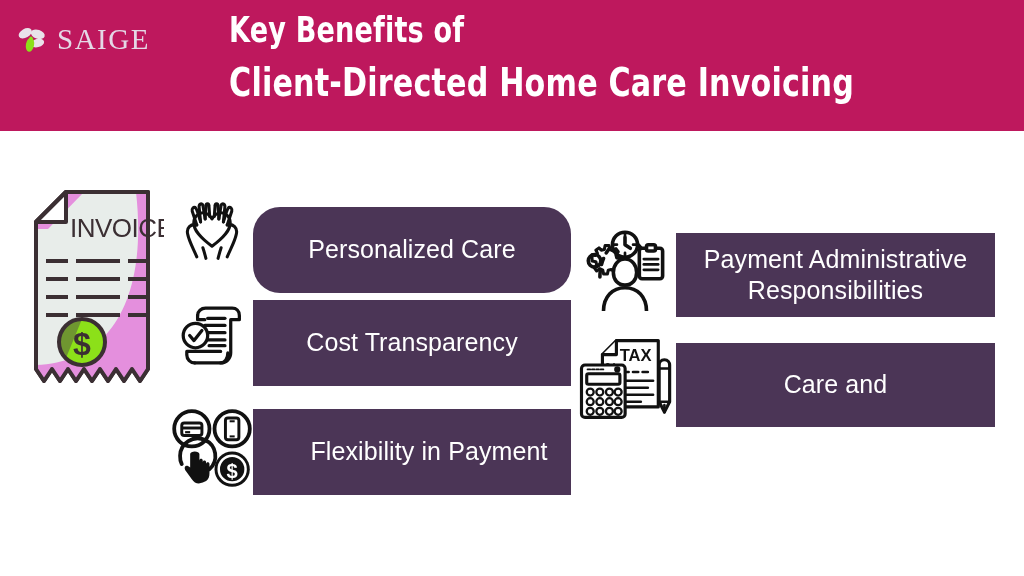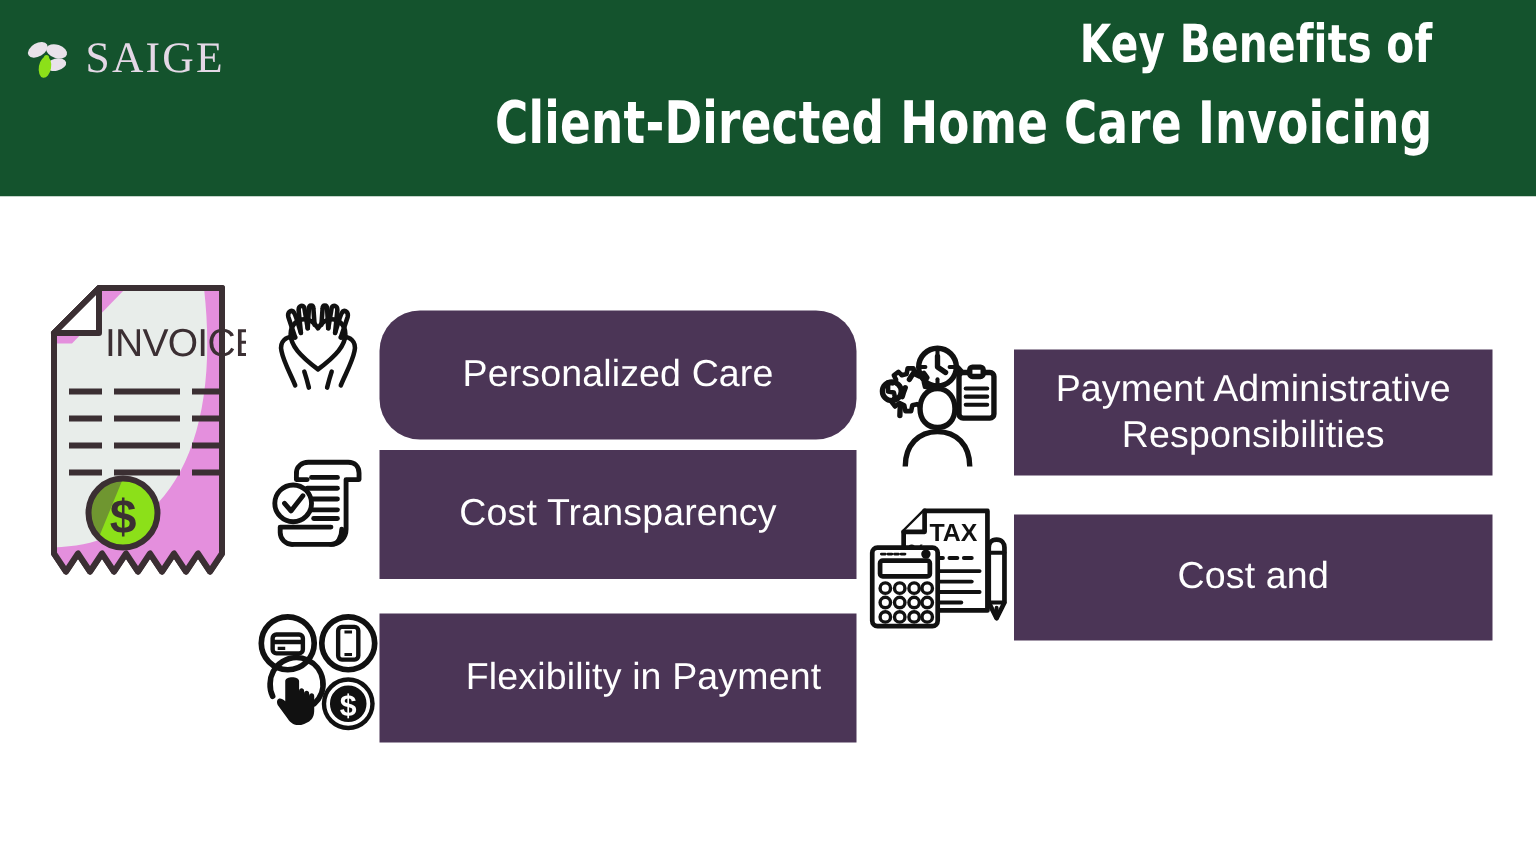--- a/index.html
+++ b/index.html
@@ -14,21 +14,21 @@
     font-family: "Liberation Sans", sans-serif;
     position: relative;
   }
 
   
   .header {
     position: absolute;
     left: 0; top: 0;
     width: 1024px;
     height: 131px;
-    background: #14532d;
+    background: #be185d;
   }
   .logo {
     position: absolute;
     left: 14px;
     top: 22px;
     display: flex;
     align-items: center;
     gap: 9px;
   }
   .logo-mark {
@@ -42,21 +42,21 @@
     font-size: 29px;
     letter-spacing: 1.5px;
     line-height: 1;
     white-space: nowrap;
   }
   .header-titles {
     position: absolute;
     left: 170px;
     right: 10px;
     top: 6px;
-    text-align: right;
+    text-align: left;
   }
   .title-line {
     color: #ffffff;
     font-family: "DejaVu Sans Condensed", "Liberation Sans Narrow", "Liberation Sans", sans-serif;
     font-weight: bold;
     font-stretch: condensed;
     letter-spacing: 0.2px;
     line-height: 1.05;
     transform: scaleX(0.86);
     transform-origin: center center;
@@ -363,17 +363,17 @@
 
   <div class="label-box" style="left:676px; top:102px; width:319px; height:84px;">
     <div>
       <span>Payment Administrative</span>
       <span>Responsibilities</span>
     </div>
   </div>
 
   <div class="label-box" style="left:676px; top:212px; width:319px; height:84px;">
     <div>
-      <span>Cost and</span>
+      <span>Care and</span>
     </div>
   </div>
 
 </div>
 
 </body></html>

